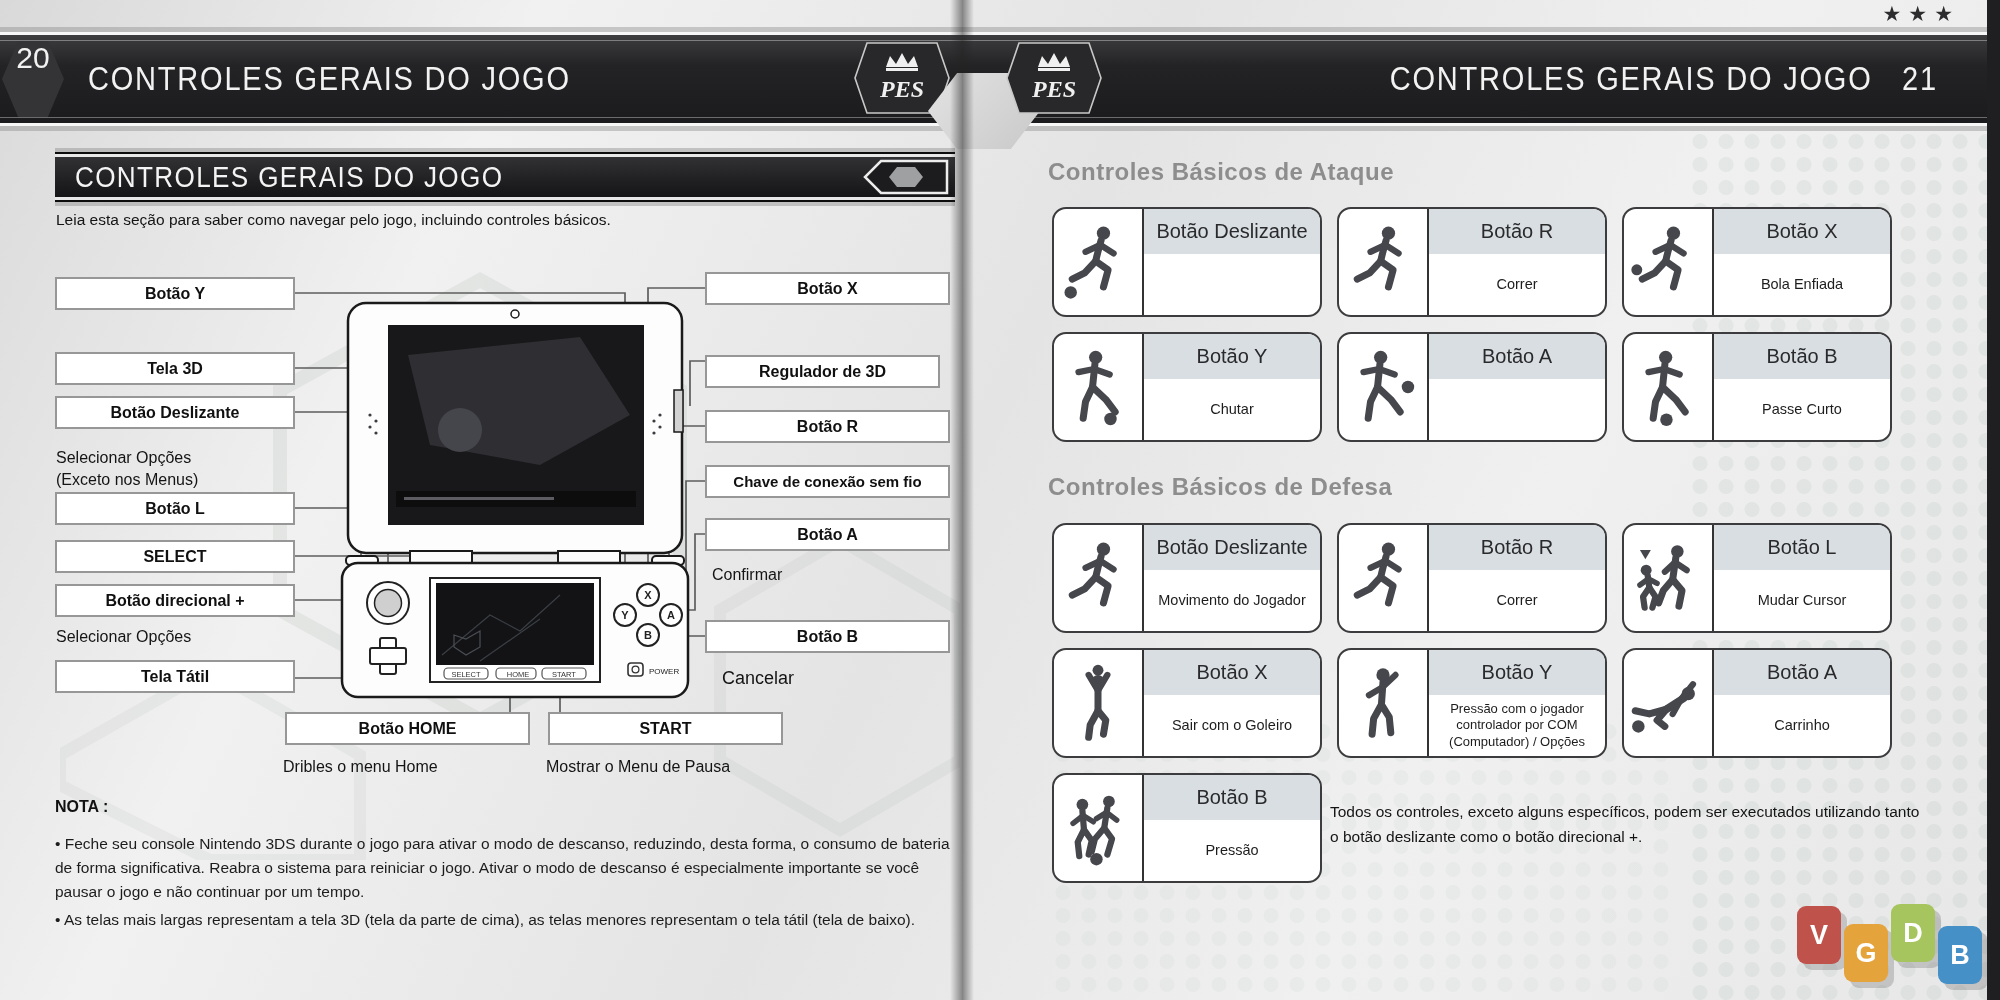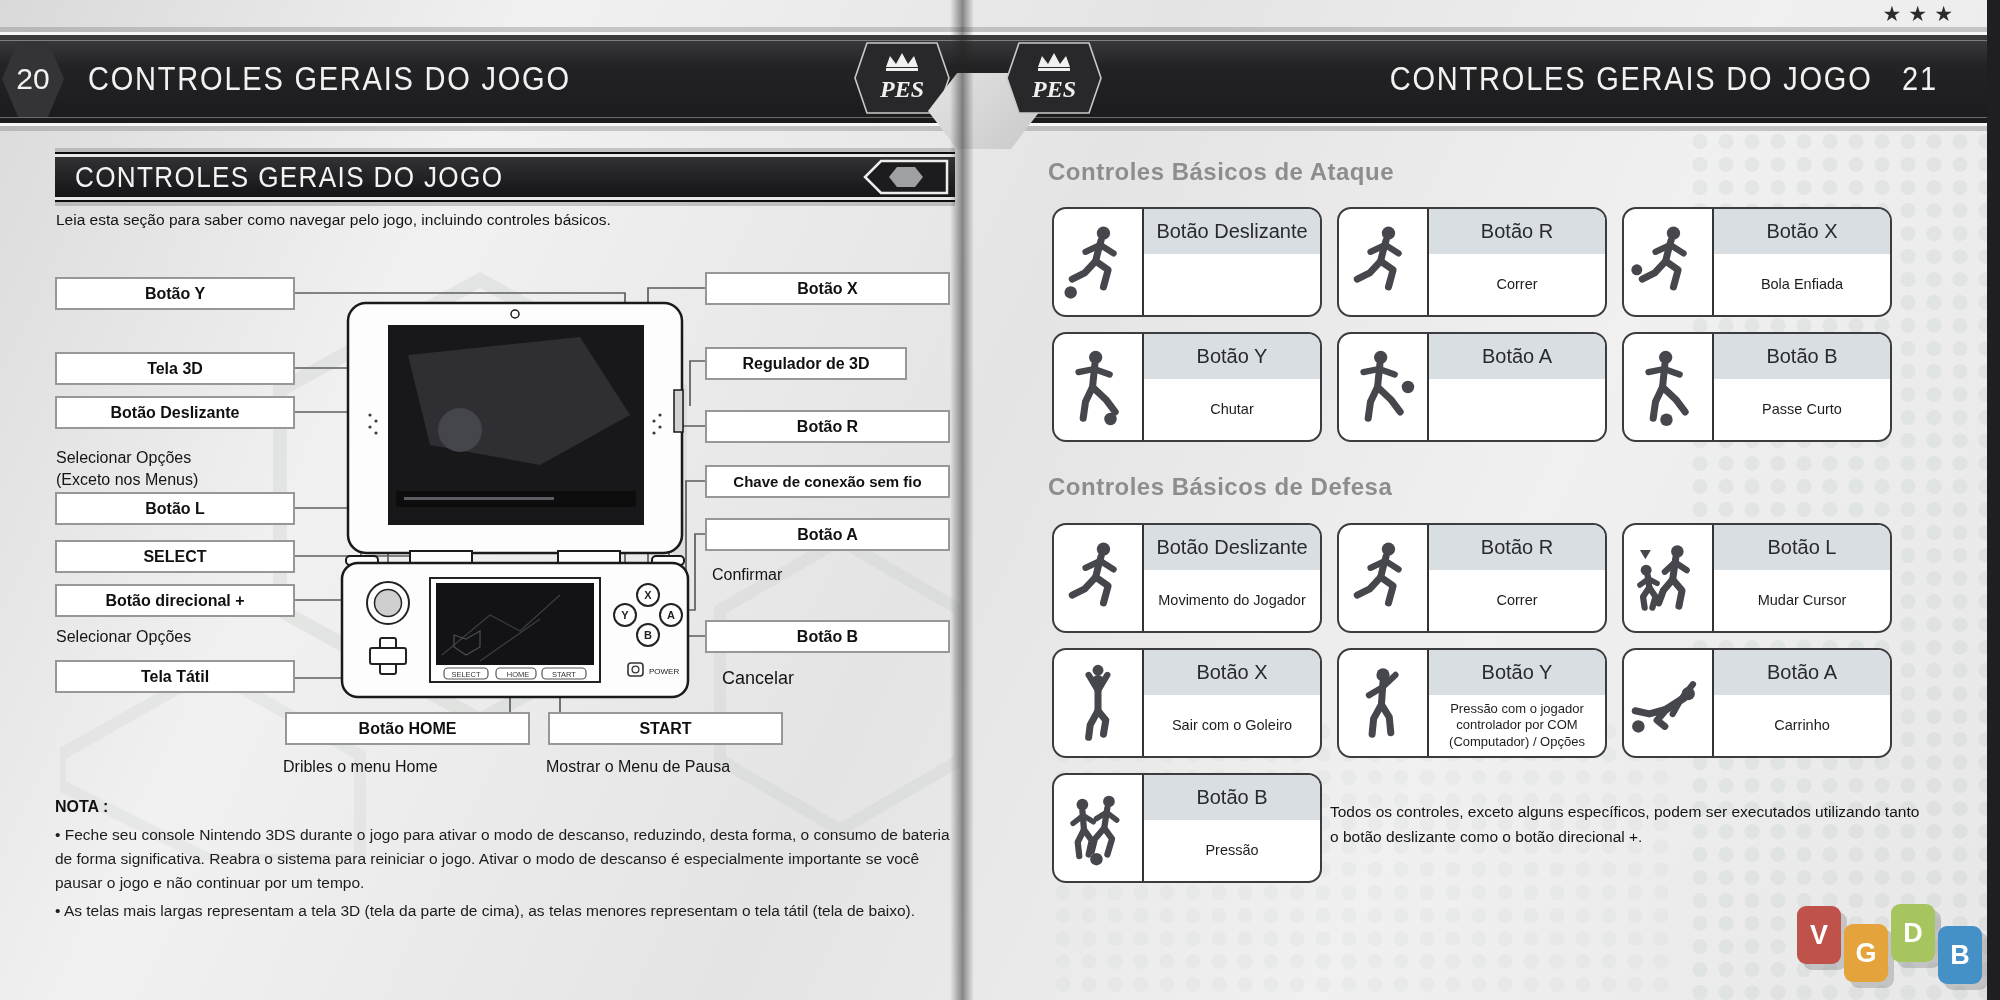--- a/index.html
+++ b/index.html
@@ -8,21 +8,21 @@
         background:linear-gradient(115deg,#d9d9d9 0%,#f1f1f1 22%,#e4e4e4 48%,#f0f0f0 72%,#e7e7e7 100%);}
   
   .band{position:absolute;left:0;right:0;top:32px;height:88px;
         background:linear-gradient(#3d3d40 0%,#232325 35%,#1b1b1d 100%);
         border-top:3px solid #f7f7f7;border-bottom:3px solid #f7f7f7;
         box-shadow:0 -5px 0 rgba(120,120,120,.35),0 5px 0 rgba(120,120,120,.35);}
   .band-inner-line{position:absolute;left:0;right:0;top:5px;height:1px;background:rgba(255,255,255,.35);}
   .band-inner-line.b{top:auto;bottom:5px;}
   .page-num-hex{position:absolute;left:2px;top:6px;width:62px;height:76px;
         clip-path:polygon(26% 0,74% 0,100% 50%,74% 100%,26% 100%,0 50%);
-        background:#343436;display:flex;align-items:center;justify-content:center;
+        background:#343436;display:flex;align-items:flex-start;justify-content:center;
         color:#f2f2f2;font-size:30px;}
   .band-title{position:absolute;top:50%;transform:translateY(-50%) scaleX(.88);color:#f2f2f2;
         font-size:33px;letter-spacing:2px;white-space:nowrap;}
   .band-title.lft{left:88px;transform-origin:left center;}
   .band-title.rgt{right:62px;transform-origin:right center;text-align:right;}
   .stars{position:absolute;top:2px;right:40px;font-size:21px;color:#2c2c2e;letter-spacing:7px;}
   .fold-hex{position:absolute;left:928px;top:38px;width:112px;height:76px;
         clip-path:polygon(26% 0,74% 0,100% 50%,74% 100%,26% 100%,0 50%);
         background:linear-gradient(135deg,#e3e3e3,#c9c9c9);}
   .crest-badge{position:absolute;top:4px;}
@@ -37,21 +37,21 @@
   .intro{position:absolute;left:56px;top:211px;font-size:15.5px;color:#141414;}
   
   .dbox{position:absolute;height:33px;background:#fff;border:2px solid #979797;
         display:flex;align-items:center;justify-content:center;
         font-weight:bold;font-size:16px;color:#101010;box-sizing:border-box;}
   .dnote{position:absolute;font-size:16px;color:#141414;white-space:nowrap;}
   .diagram-lines{position:absolute;left:40px;top:250px;width:920px;height:560px;}
   .console{position:absolute;left:330px;top:295px;width:370px;height:410px;}
   
   .nota{position:absolute;left:55px;top:798px;width:910px;}
-  .nota-title{font-weight:bold;font-size:16px;margin-bottom:7px;color:#111;}
+  .nota-title{font-weight:bold;font-size:16px;margin-bottom:16px;color:#111;}
   .nota-bullet{font-size:15.5px;line-height:1.55;color:#1c1c1c;margin-bottom:4px;}
   .nota-bullet::before{content:"• ";}
   
   .rp-heading{position:absolute;font-size:24px;font-weight:bold;color:#8d8d8d;letter-spacing:.5px;}
   .card{position:absolute;width:270px;height:110px;background:#fff;border:2px solid #3c3c3e;
         border-radius:14px;box-sizing:border-box;overflow:hidden;}
   .card-icon{position:absolute;left:0;top:0;bottom:0;width:88px;border-right:2px solid #333;
         display:flex;align-items:center;justify-content:center;}
   .card-icon svg{width:78px;height:94px;}
   .card-strip{position:absolute;left:90px;right:0;top:0;height:45px;background:#d8dee2;
@@ -286,21 +286,21 @@
   <div class="dbox" style="left:55px;top:396px;width:240px">Botão Deslizante</div>
   <div class="dnote" style="left:56px;top:449px">Selecionar Opções</div>
   <div class="dnote" style="left:56px;top:471px">(Exceto nos Menus)</div>
   <div class="dbox" style="left:55px;top:492px;width:240px">Botão L</div>
   <div class="dbox" style="left:55px;top:540px;width:240px">SELECT</div>
   <div class="dbox" style="left:55px;top:584px;width:240px">Botão direcional +</div>
   <div class="dnote" style="left:56px;top:628px">Selecionar Opções</div>
   <div class="dbox" style="left:55px;top:660px;width:240px">Tela Tátil</div>
 
   <div class="dbox" style="left:705px;top:272px;width:245px">Botão X</div>
-  <div class="dbox" style="left:705px;top:347px;width:202px">Regulador de  3D</div>
+  <div class="dbox" style="left:705px;top:355px;width:235px">Regulador de  3D</div>
   <div class="dbox" style="left:705px;top:410px;width:245px">Botão R</div>
   <div class="dbox" style="left:705px;top:465px;width:245px;font-size:15px">Chave de conexão sem fio</div>
   <div class="dbox" style="left:705px;top:518px;width:245px">Botão A</div>
   <div class="dnote" style="left:712px;top:566px">Confirmar</div>
   <div class="dbox" style="left:705px;top:620px;width:245px">Botão B</div>
   <div class="dnote" style="left:722px;top:668px;font-size:18px">Cancelar</div>
 
   <div class="dbox" style="left:285px;top:712px;width:245px">Botão HOME</div>
   <div class="dbox" style="left:548px;top:712px;width:235px">START</div>
   <div class="dnote" style="left:283px;top:758px">Dribles o menu Home</div>

